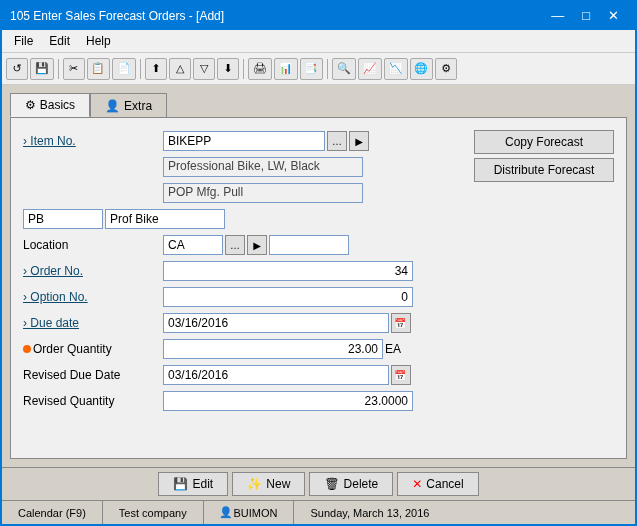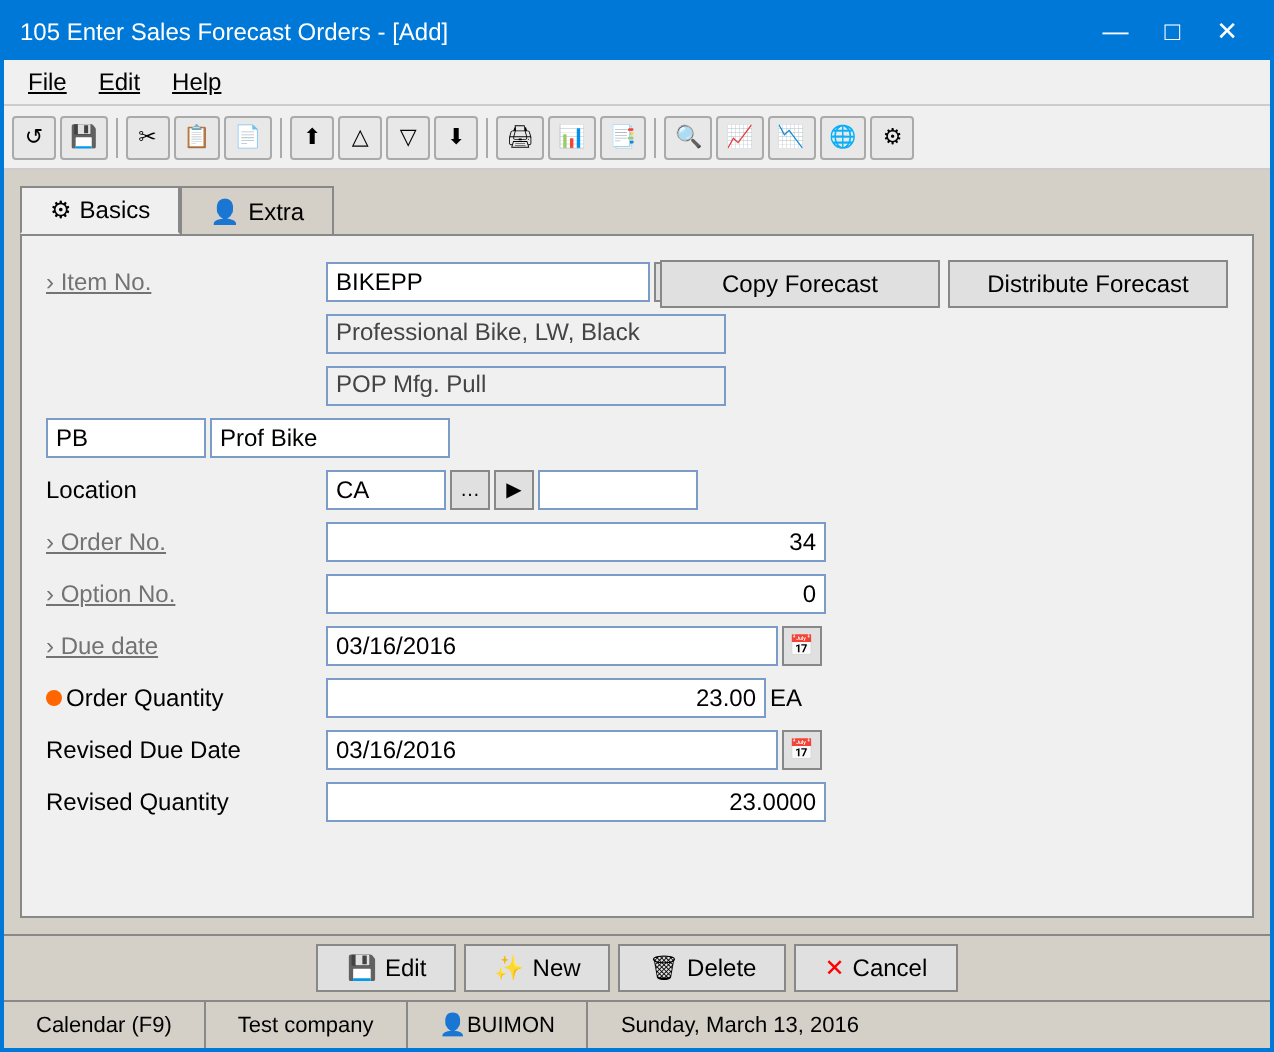--- a/index.html
+++ b/index.html
@@ -35,21 +35,20 @@
       padding: 0 8px;
       font-size: 13px;
       line-height: 20px;
     }
     .menu-bar {
       background: #f0f0f0;
       border-bottom: 1px solid #ccc;
       padding: 2px 4px;
       display: flex;
       gap: 0;
-      text-decoration: underline;
     }
     .menu-item {
       padding: 2px 8px;
       cursor: pointer;
       font-size: 12px;
     }
     .toolbar {
       background: #f0f0f0;
       border-bottom: 1px solid #ccc;
       padding: 3px 4px;
@@ -116,21 +115,21 @@
       min-height: 22px;
     }
     .label {
       width: 140px;
       font-size: 12px;
       color: #000;
     }
     .label.link {
       text-decoration: underline;
       cursor: pointer;
-      color: #737373;
+      color: #0c4a6e;
     }
     .input-field {
       border: 1px solid #7a9cc6;
       background: white;
       height: 20px;
       font-size: 12px;
       padding: 1px 4px;
     }
     .btn-small {
       background: #e0e0e0;
@@ -146,21 +145,21 @@
     .field-group {
       display: flex;
       align-items: center;
       gap: 2px;
     }
     .action-buttons {
       position: absolute;
       right: 12px;
       top: 12px;
       display: flex;
-      flex-direction: row;
+      flex-direction: column;
       gap: 4px;
     }
     .action-btn {
       background: #e0e0e0;
       border: 1px solid #888;
       padding: 4px 16px;
       cursor: pointer;
       font-size: 12px;
       min-width: 140px;
       text-align: center;

